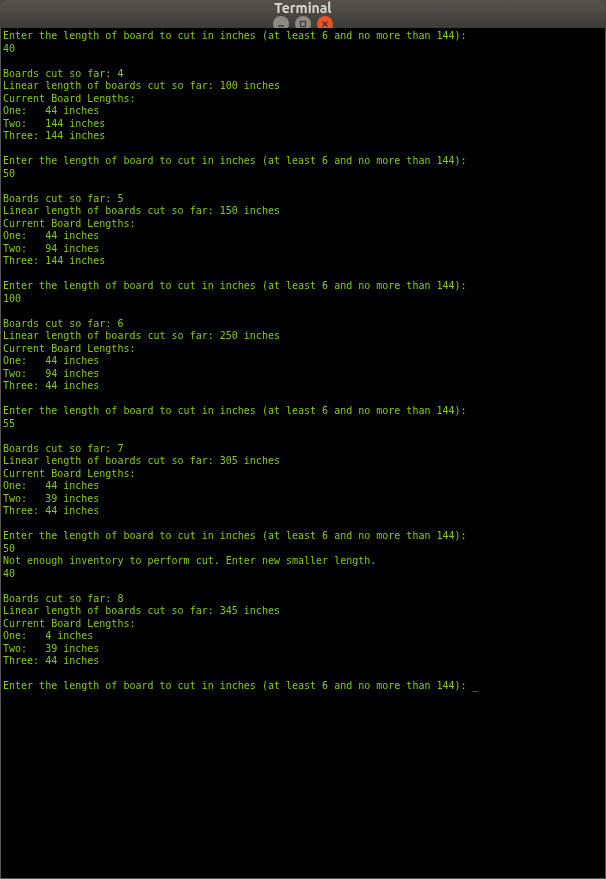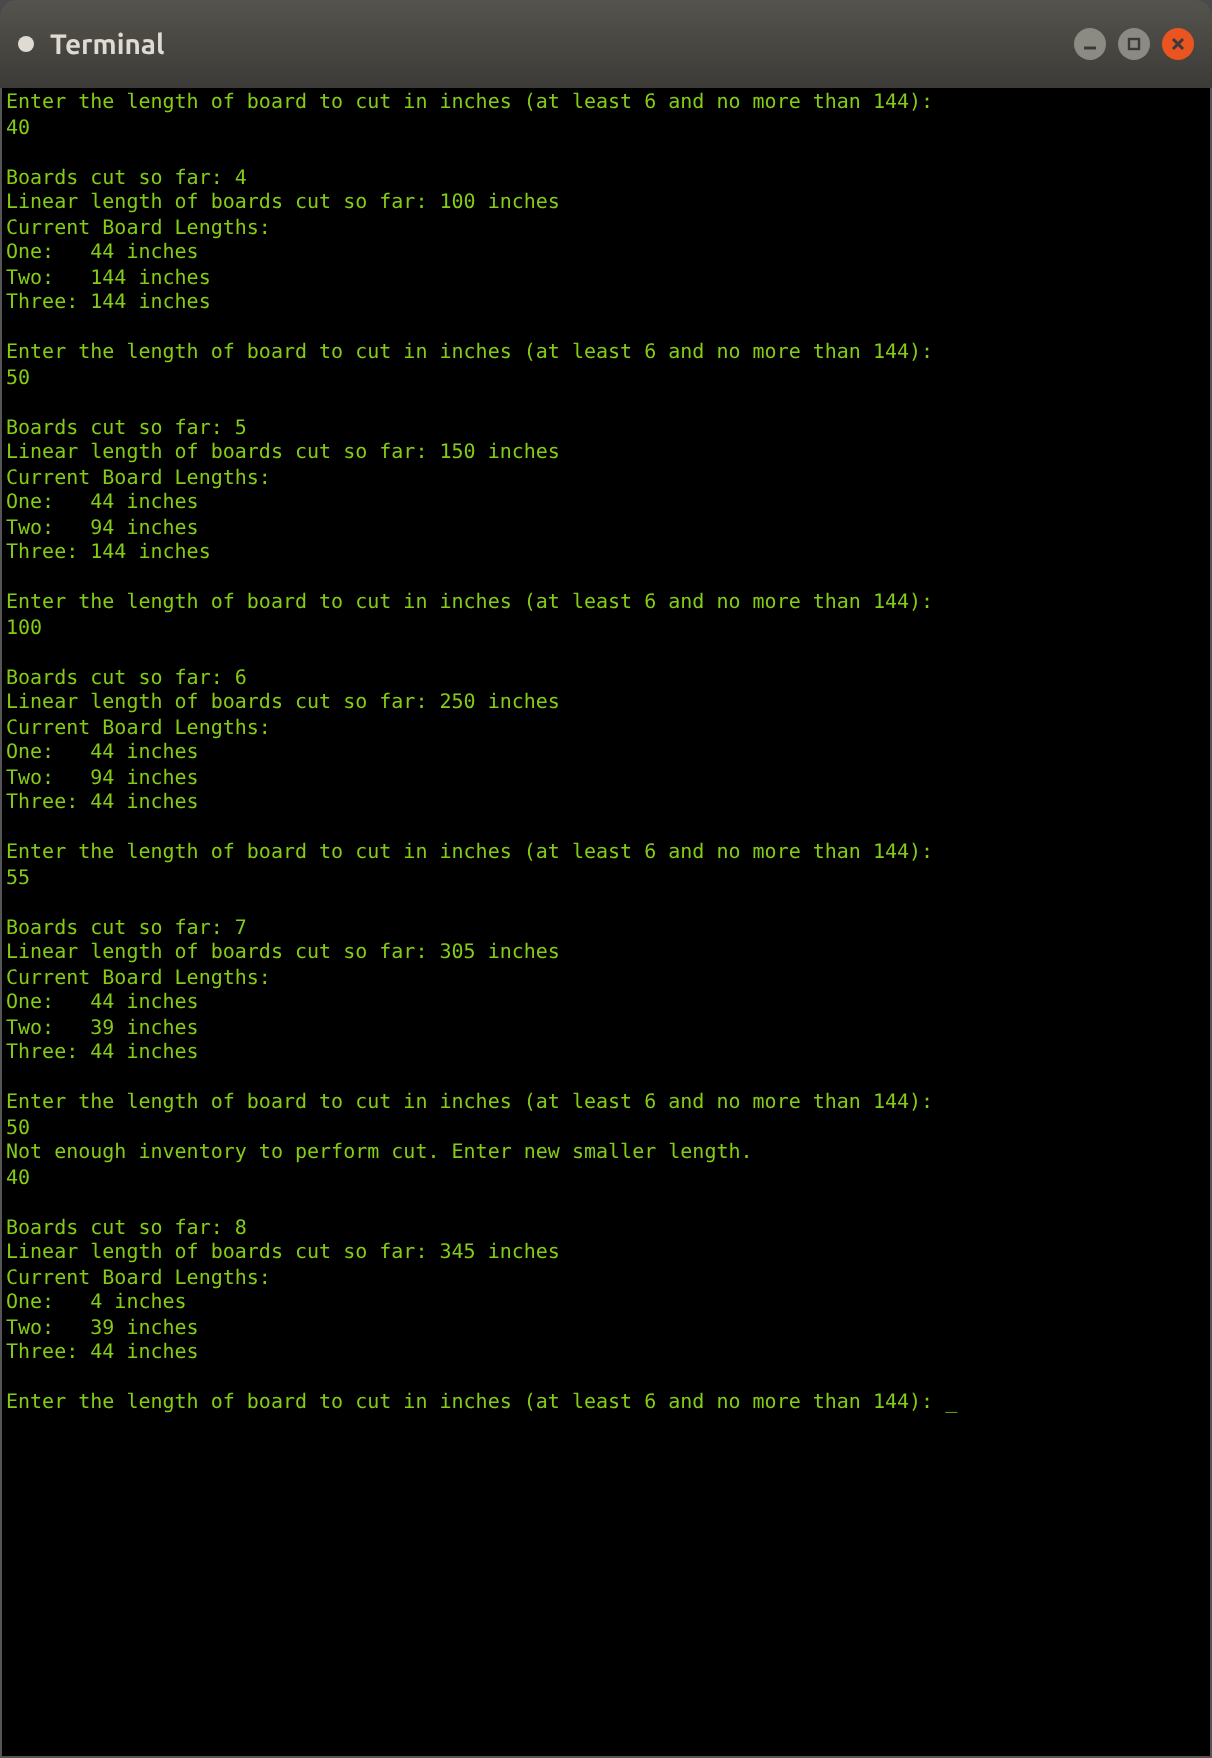--- a/index.html
+++ b/index.html
@@ -16,30 +16,31 @@
     }
     .window {
       width: 100%;
       height: 100%;
       background: #3c3b37;
       border-radius: 8px 8px 0 0;
       display: flex;
       flex-direction: column;
     }
     .titlebar {
-      height: 44px;
+      height: 28px;
       background: linear-gradient(to bottom, #54534d, #3c3b37);
       border-radius: 8px 8px 0 0;
       display: flex;
       align-items: center;
-      padding: 0 9px;
+      padding: 0 20px;
       color: #dfdbd2;
       font-family: "Ubuntu", "DejaVu Sans", sans-serif;
       font-size: 14px;
       font-weight: bold;
+      flex-direction: column;
     }
     .titlebar .dot {
       width: 8px;
       height: 8px;
       background: #dfdbd2;
       border-radius: 50%;
       margin-right: 8px;
     }
     .titlebar .title {
       flex: 1;

